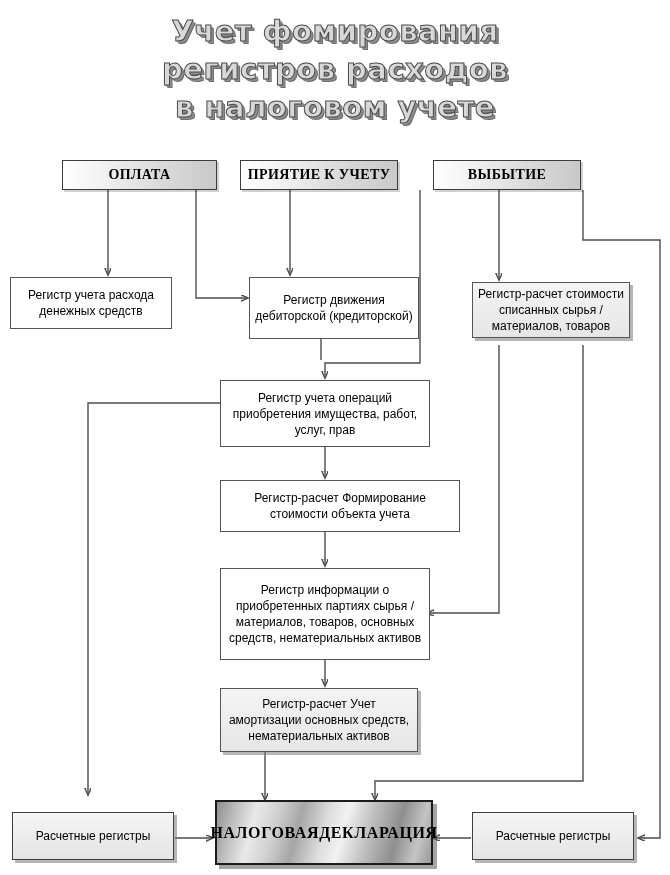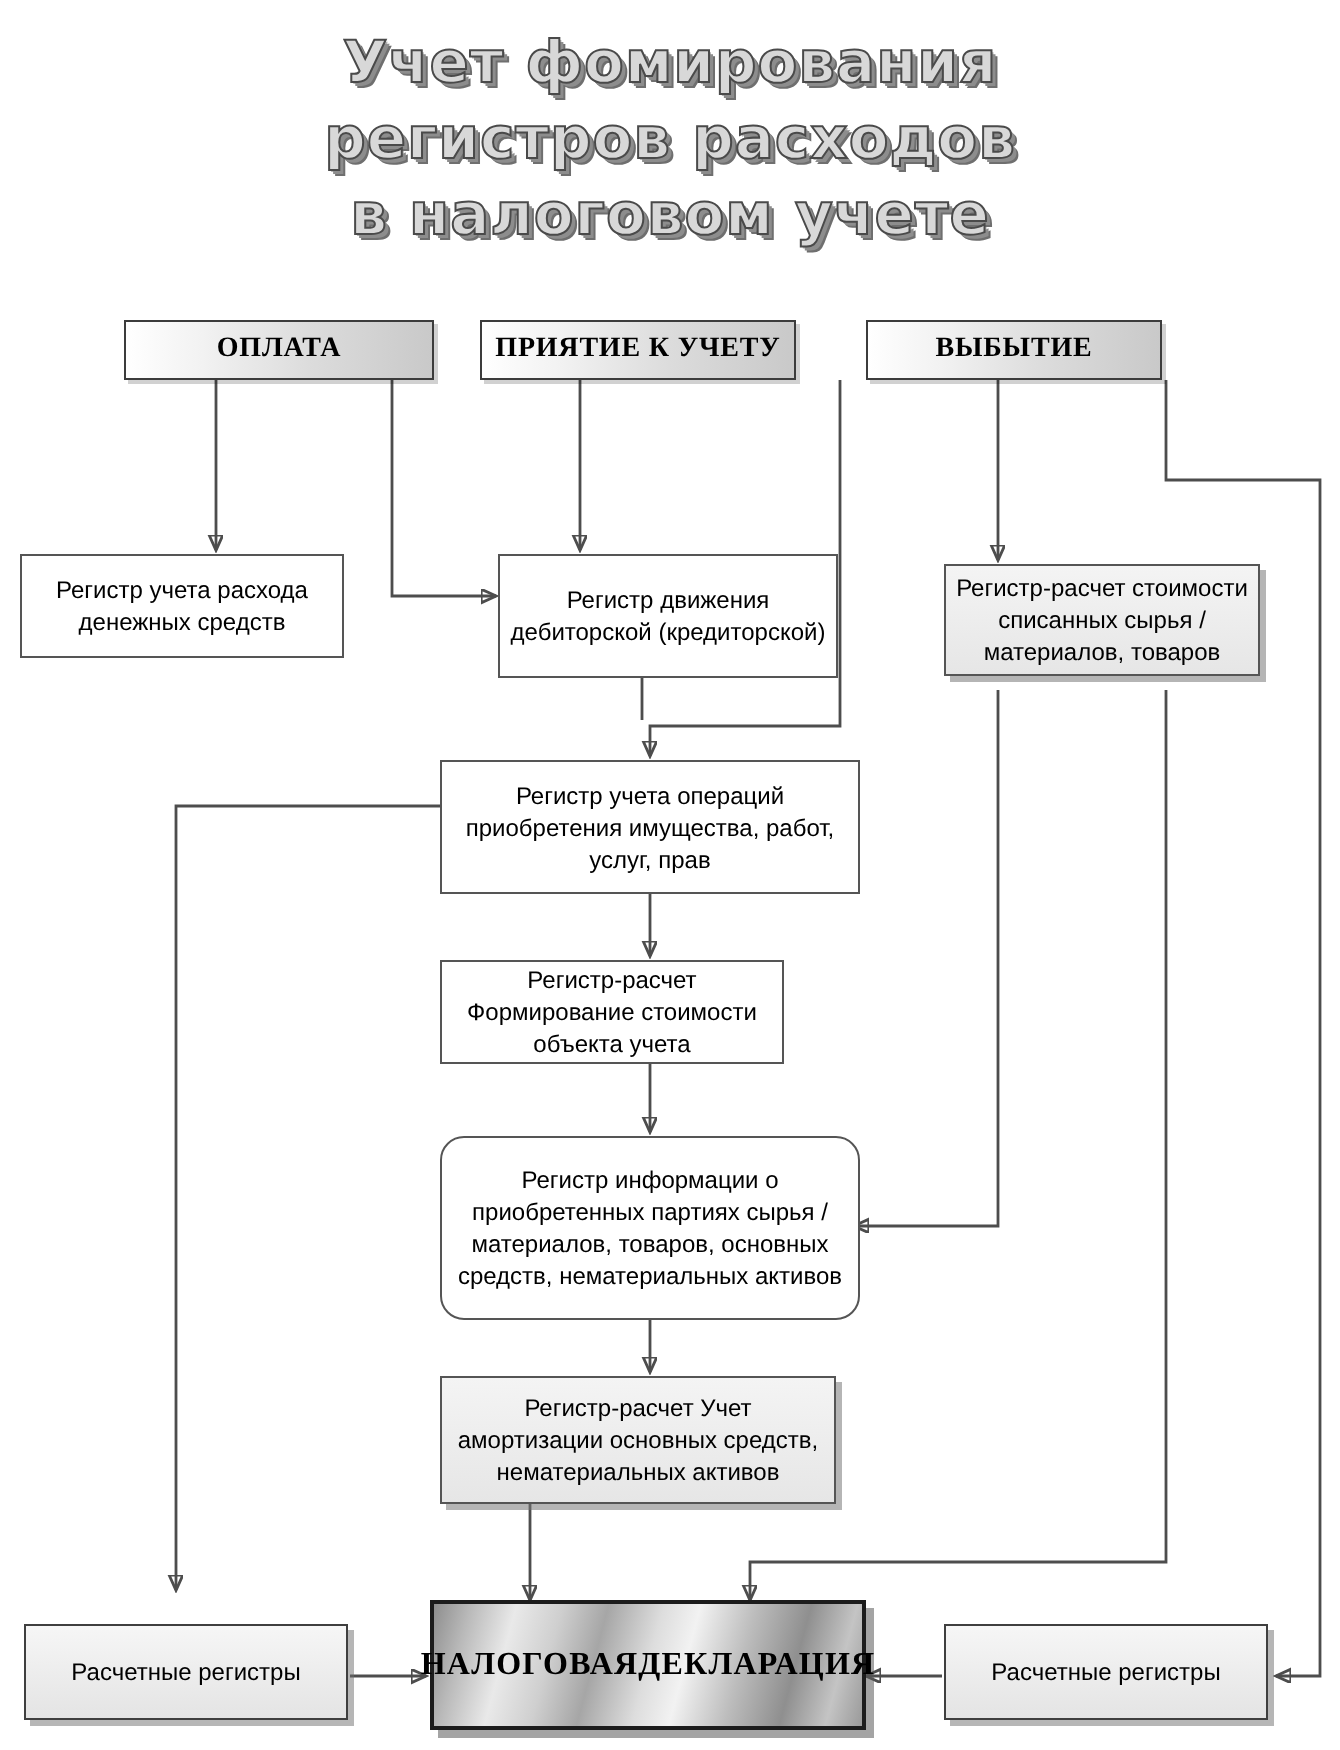--- a/index.html
+++ b/index.html
@@ -188,25 +188,25 @@
   </div>
 
   <div class="node filled" style="left:472px; top:282px; width:158px; height:56px;">
     <span class="txt">Регистр-расчет стоимости списанных сырья / материалов, товаров</span>
   </div>
 
   <div class="node plain" style="left:220px; top:380px; width:210px; height:67px;text-align:center;">
     <span class="txt">Регистр учета операций приобретения имущества, работ, услуг, прав</span>
   </div>
 
-  <div class="node plain" style="left:220px; top:480px; width:172px; height:52px;">
+  <div class="node plain" style="left:220px; top:480px; width:240px; height:52px;">
     <span class="txt">Регистр-расчет Формирование стоимости объекта учета</span>
   </div>
 
-  <div class="node plain" style="left:220px; top:568px; width:210px; height:92px;border-radius:12px;">
+  <div class="node plain" style="left:220px; top:568px; width:210px; height:92px;">
     <span class="txt">Регистр информации о приобретенных партиях сырья / материалов, товаров, основных средств, нематериальных активов</span>
   </div>
 
   <div class="node filled" style="left:220px; top:688px; width:198px; height:64px;">
     <span class="txt">Регистр-расчет Учет амортизации основных средств, нематериальных активов</span>
   </div>
 
   <div class="node calc" style="left:12px;  top:812px; width:162px; height:48px;">
     <span class="txt">Расчетные регистры</span>
   </div>

